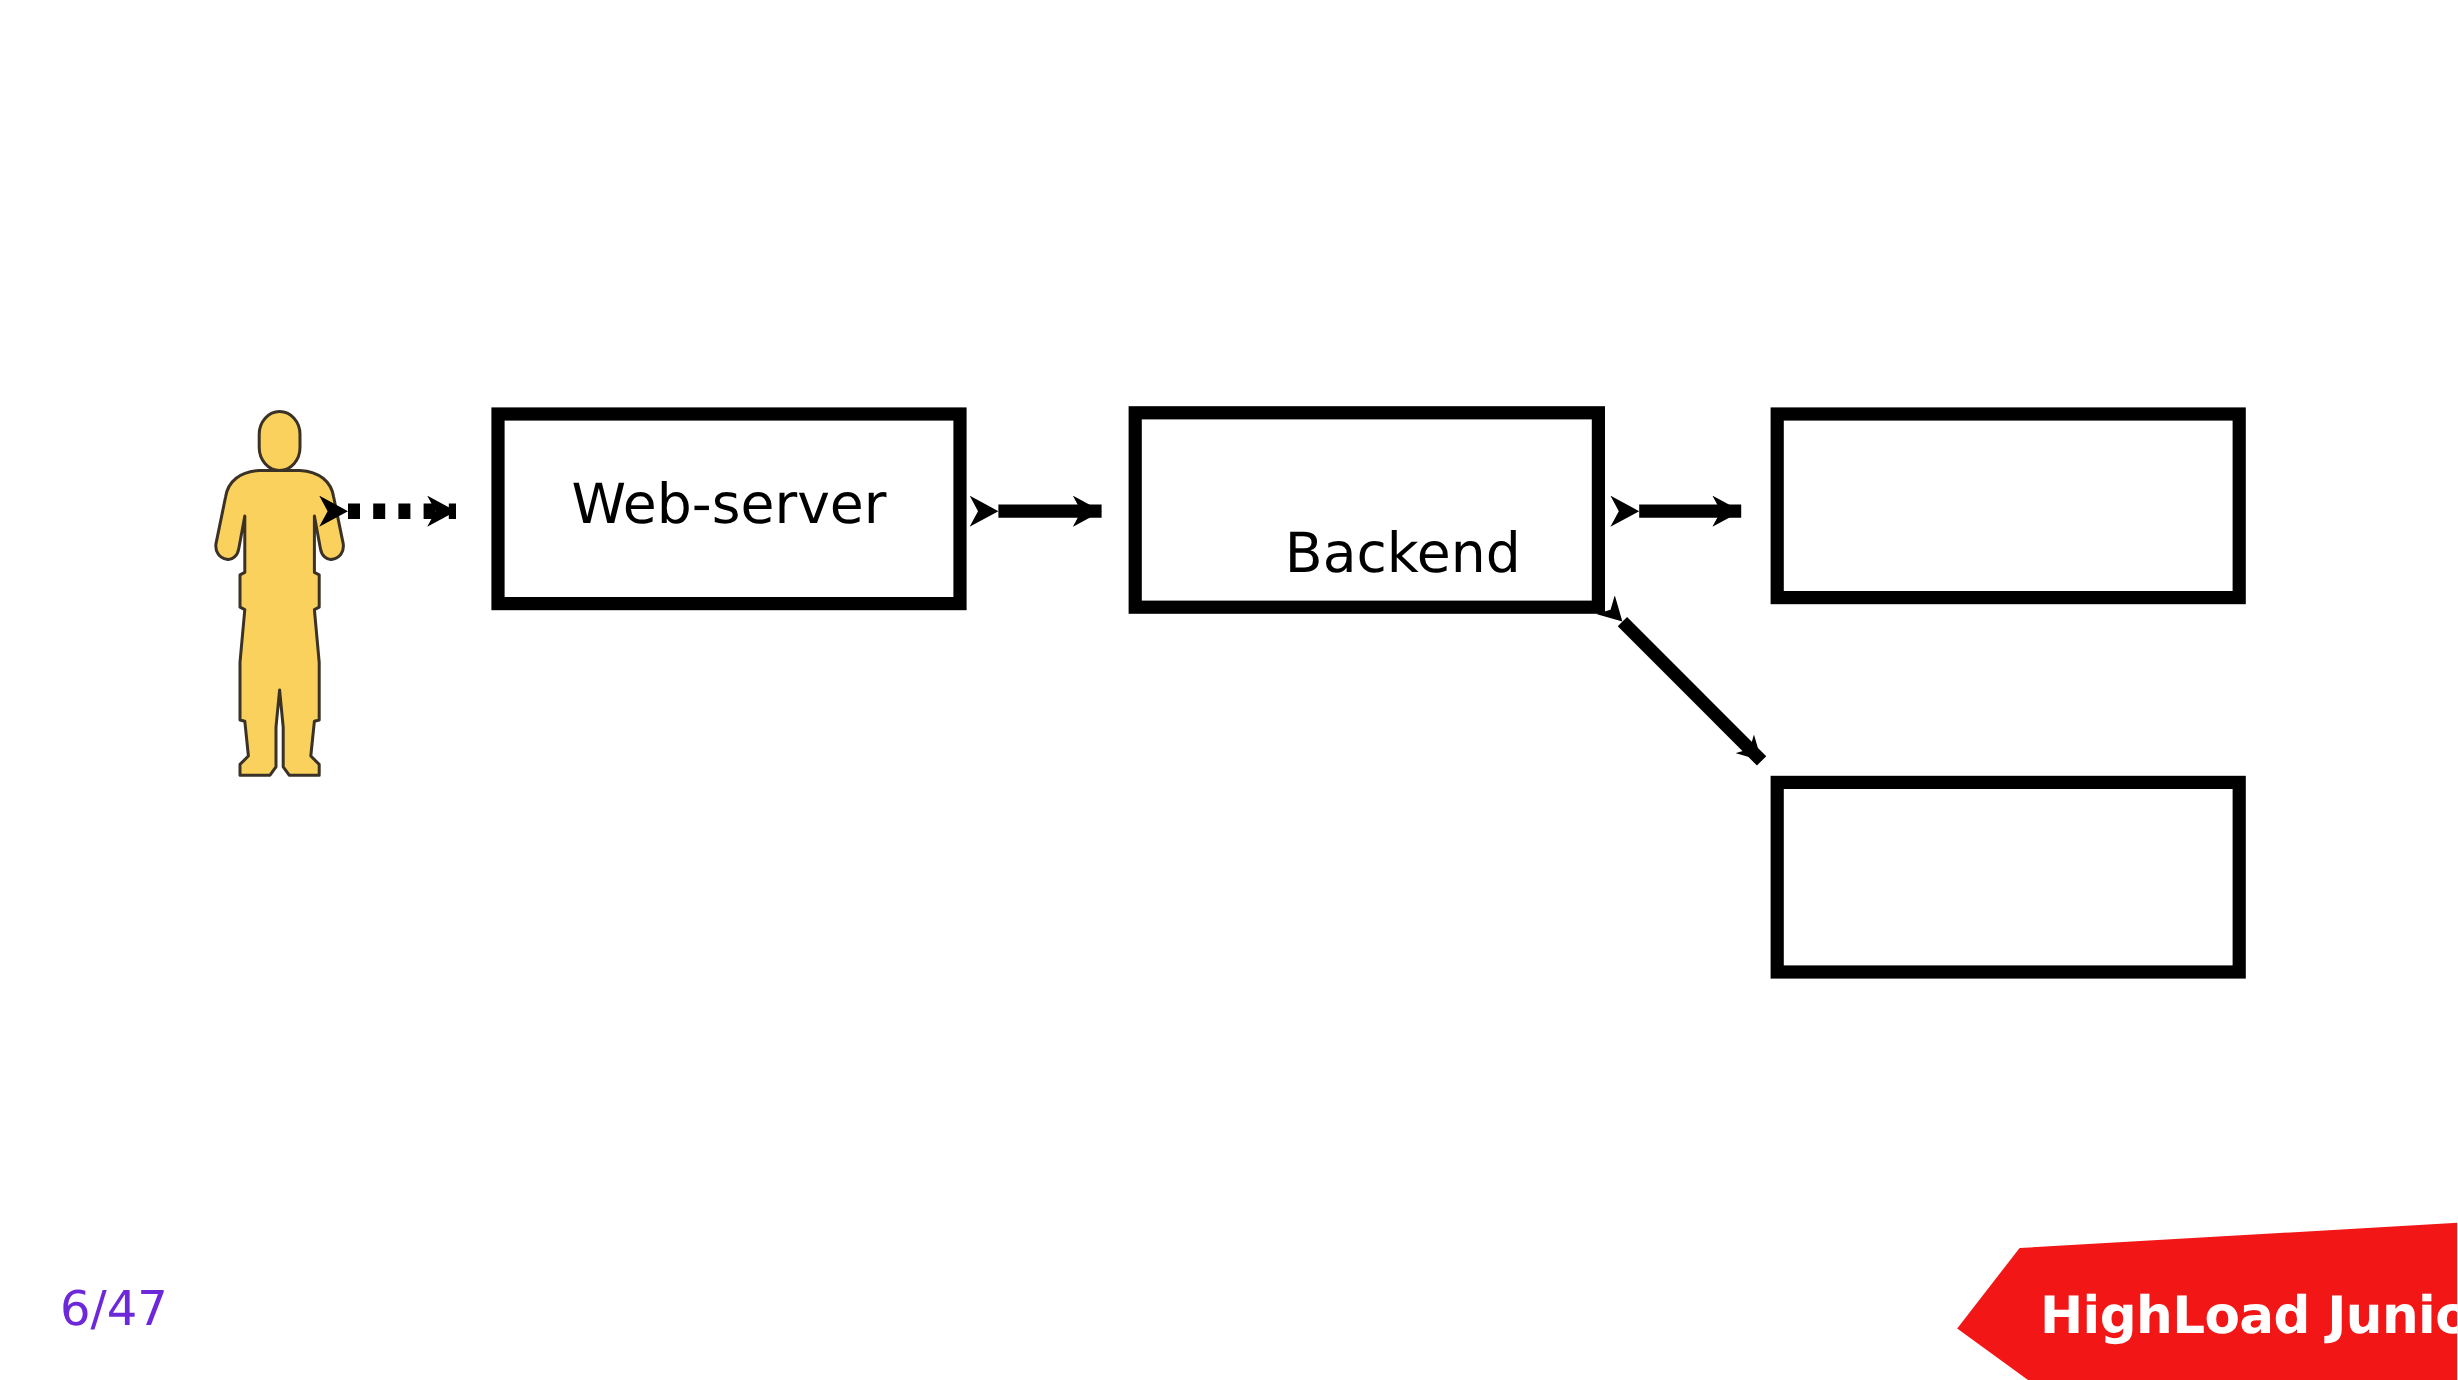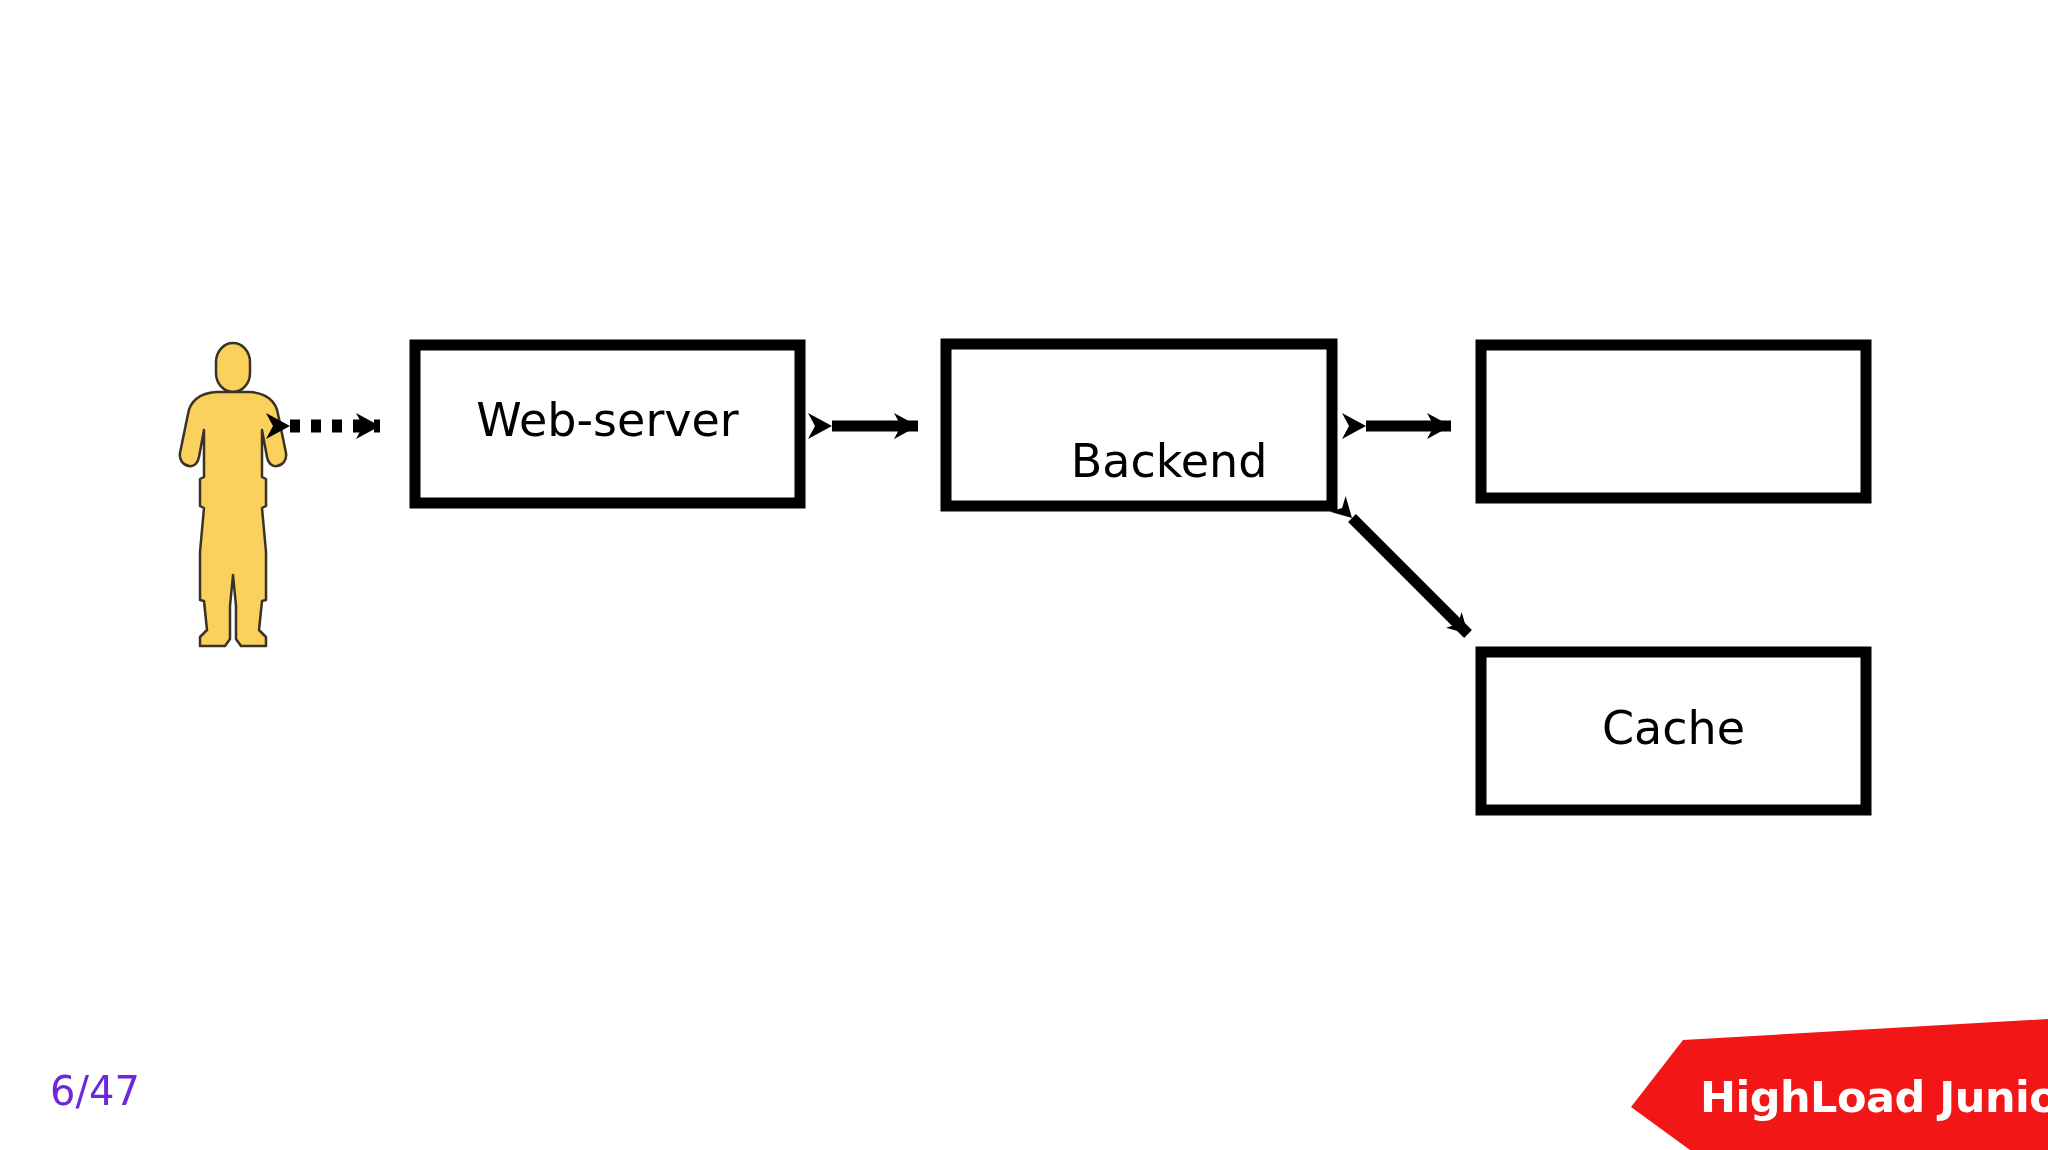--- a/index.html
+++ b/index.html
@@ -175,19 +175,18 @@
     </g>
 
     
     <g>
       <path d="M 1631,1107 L 1683,1040 L 2048,1019 L 2048,1150 L 1690,1150 Z" fill="#F21616"></path>
     </g>
   </svg>
 
   <div class="node-label" id="label-webserver">Web-server</div>
   <div class="node-label" id="label-backend">Backend</div>
-  <div class="node-label" id="label-cache">Cache</div>
 
   <div id="page-number">6/47</div>
 
   <div id="brand-text">HighLoad Junior</div>
 
 </div>
 
 </body></html>

